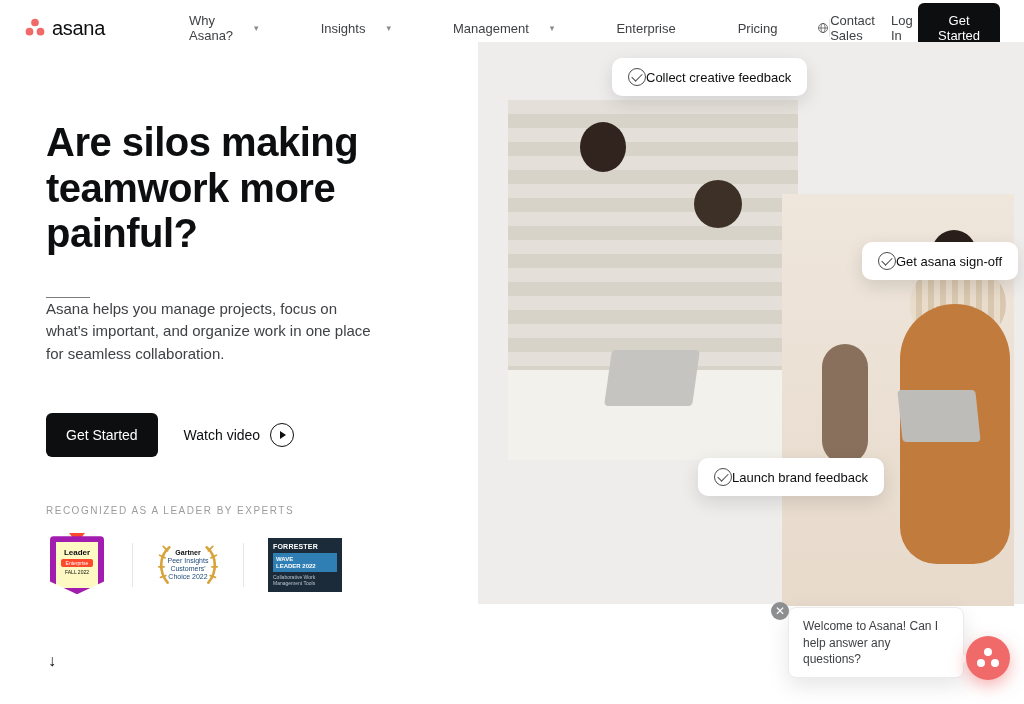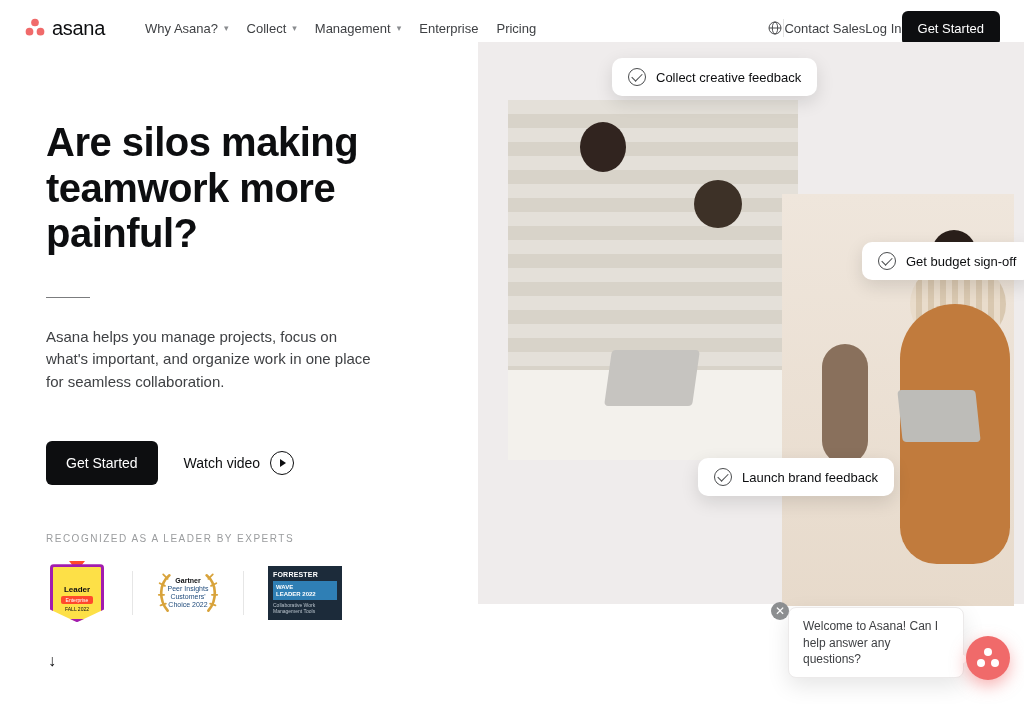--- a/index.html
+++ b/index.html
@@ -18,21 +18,21 @@
     height: 56px;
     padding: 0 24px;
     gap: 20px;
   }
   .logo { display: flex; align-items: center; gap: 6px; cursor: pointer; }
   .logo svg { width: 22px; height: 22px; }
   .logo-text { font-size: 20px; font-weight: 500; color: #0d0e10; letter-spacing: -0.3px; }
   .nav-links { display: flex; gap: 18px; margin-left: 20px; }
   .nav-item {
     font-size: 13px; color: #3f4144; cursor: pointer;
-    display: flex; align-items: center; gap: 6px;
+    display: flex; align-items: center; gap: 21px; margin-left: 44px;
   }
   .chev { font-size: 9px; color: #8a8c8f; }
   .nav-spacer { flex: 1; }
   .nav-right { display: flex; align-items: center; }
   .globe { width: 16px; height: 16px; cursor: pointer; }
   .vsep { width: 1px; height: 18px; background: #e2e2e2; }
   .nav-link { font-size: 13px; color: #3f4144; cursor: pointer; }
   .btn-dark {
     background: #0d0e10; color: #fff; border: none; border-radius: 6px;
     padding: 10px 16px; font-size: 13px; font-weight: 500; cursor: pointer;
@@ -46,21 +46,20 @@
   }
   .headline {
     font-size: 40px;
     line-height: 1.14;
     font-weight: 700;
     color: #0d0e10;
     letter-spacing: -0.5px;
   }
   .rule { width: 44px; height: 1px; background: #7b7c7e; margin-top: 40px; }
   .subhead {
-    margin-top: 28px;
     font-size: 15px;
     line-height: 1.5;
     color: #3f4144;
     max-width: 330px;
   }
   .cta-row { display: flex; align-items: center; gap: 26px; margin-top: 48px; }
   .cta-btn {
     background: #0d0e10; color: #fff; border: none; border-radius: 6px;
     padding: 14px 20px; font-size: 14px; font-weight: 500; cursor: pointer;
   }
@@ -84,23 +83,23 @@
     font-size: 10px;
     letter-spacing: 1.5px;
     color: #9a9c9e;
     text-transform: uppercase;
   }
   .badges { display: flex; align-items: center; gap: 24px; margin-top: 18px; }
   .badge-sep { width: 1px; height: 44px; background: #e6e6e6; }
   .badge { width: 62px; height: 62px; display:flex; align-items:center; justify-content:center; }
   
   .g2 { position:relative; }
-  .g2-shield { width:54px; height:58px; background:#fde047; border:3px solid #a21caf;
+  .g2-shield { width:54px; height:58px; background:#fef9c3; border:6px solid #a21caf;
                clip-path: polygon(0 0,100% 0,100% 78%,50% 100%,0 78%); border-radius:4px 4px 0 0;
-               display:flex; flex-direction:column; align-items:center; padding-top:18px;}
+               display:flex; flex-direction:column; align-items:center; padding-top:6px;}
   .g2-tri{position:absolute;top:-1px;left:50%;transform:translateX(-50%);width:0;height:0;
            border-left:8px solid transparent;border-right:8px solid transparent;border-top:10px solid #ff492c;}
   .g2-title{font-size:8px;font-weight:700;color:#0d0e10;}
   .g2-bar{margin-top:2px;background:#ff492c;color:#fff;font-size:5px;padding:1px 5px;border-radius:2px;}
   .g2-sub{font-size:5px;color:#0d0e10;margin-top:2px;}
   
   .gartner{position:relative;display:flex;align-items:center;justify-content:center;}
   .laurel{width:70px;height:52px;}
   .gartner-text{position:absolute;font-size:7px;line-height:1.15;color:#1e4a7b;text-align:center;width:50px;}
   .gartner-text b{display:block;font-size:7px;color:#0d0e10;}
@@ -135,21 +134,21 @@
   .p3{position:absolute;width:110px;height:260px;background:#c17b3d;right:4px;top:110px;
       border-radius:60px 60px 40px 40px;}
   .p3-top{position:absolute;width:96px;height:80px;background:#efe1d2;right:8px;top:70px;border-radius:40px;background-image:repeating-linear-gradient(90deg,#e9dccb 0 6px,#d9c8b0 6px 12px);}
   .p3-head{position:absolute;width:44px;height:44px;background:#2a1f1a;border-radius:50%;right:38px;top:36px;}
   .p3-lap{position:absolute;width:78px;height:52px;background:#bdbcb8;right:36px;top:196px;border-radius:4px;transform:skewX(6deg);}
   .p4{position:absolute;width:46px;height:120px;background:#89705c;left:40px;top:150px;border-radius:30px;}
   
   .chip{
     position:absolute;background:#fff;border-radius:10px;
     box-shadow:0 6px 18px rgba(0,0,0,0.12);
-    display:flex;align-items:center;gap:10px;
+    display:flex;align-items:center;
     padding:10px 16px;font-size:13px;color:#0d0e10;
   }
   .chip .ring{width:18px;height:18px;border:1.4px solid #4a4c4e;border-radius:50%;
               display:flex;align-items:center;justify-content:center;}
   .chip .ring::after{content:"";width:5px;height:9px;border-right:1.4px solid #4a4c4e;
                      border-bottom:1.4px solid #4a4c4e;transform:rotate(45deg);margin-top:-2px;}
   .chip-a{left:134px;top:16px;}
   .chip-b{left:384px;top:200px;}
   .chip-c{left:220px;top:416px;}
   
@@ -185,21 +184,21 @@
     </svg>
     <span class="logo-text">asana</span>
   </div>
 
   <div class="nav-links">
     <div class="nav-item">
       <span>Why Asana?</span>
       <span class="chev">▾</span>
     </div>
     <div class="nav-item">
-      <span>Collect</span>
+      <span>Insights</span>
       <span class="chev">▾</span>
     </div>
     <div class="nav-item">
       <span>Management</span>
       <span class="chev">▾</span>
     </div>
     <div class="nav-item">
       <span>Enterprise</span>
     </div>
     <div class="nav-item">
@@ -304,21 +303,21 @@
       <div class="p3"></div>
       <div class="p3-lap"></div>
   </div>
 
   <div class="chip chip-a">
     <span class="ring"></span>
     <span>Collect creative feedback</span>
   </div>
   <div class="chip chip-b">
     <span class="ring"></span>
-    <span>Get budget sign-off</span>
+    <span>Get asana sign-off</span>
   </div>
   <div class="chip chip-c">
     <span class="ring"></span>
     <span>Launch brand feedback</span>
   </div>
 </div>
 
 <div class="chat-bubble">
   <div class="chat-close">✕</div>
   <span>Welcome to Asana! Can I help answer any questions?</span>

